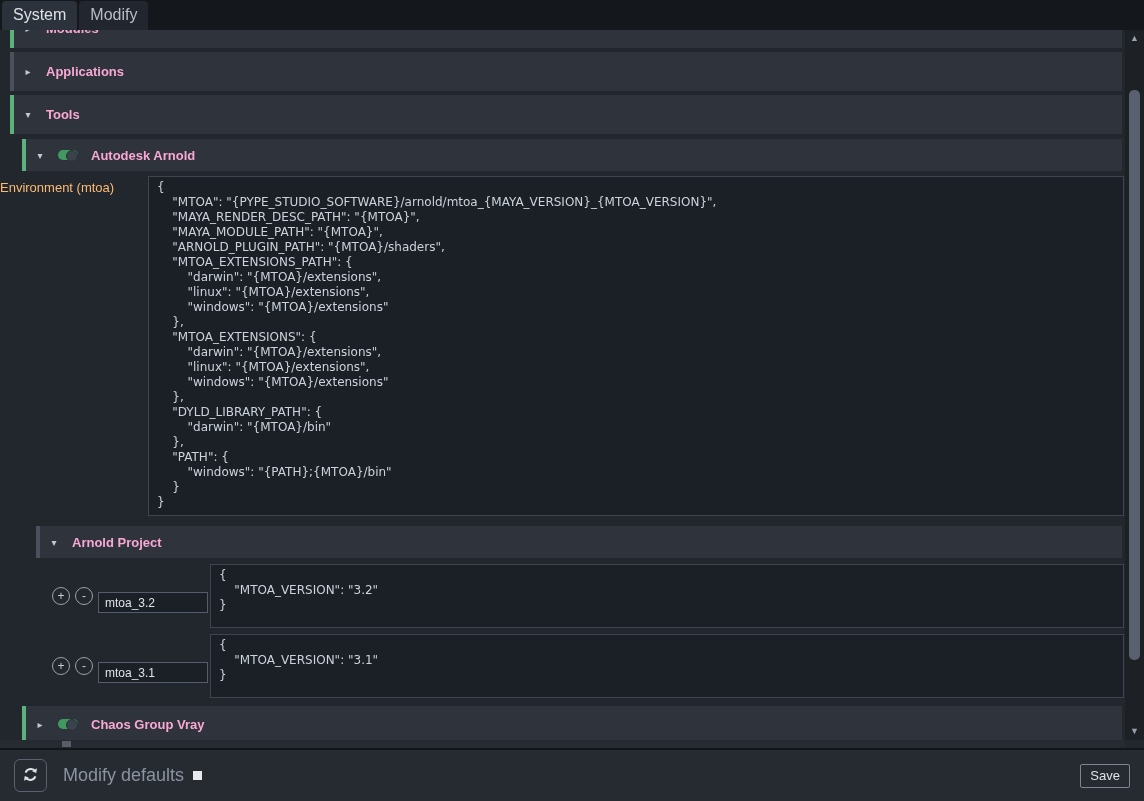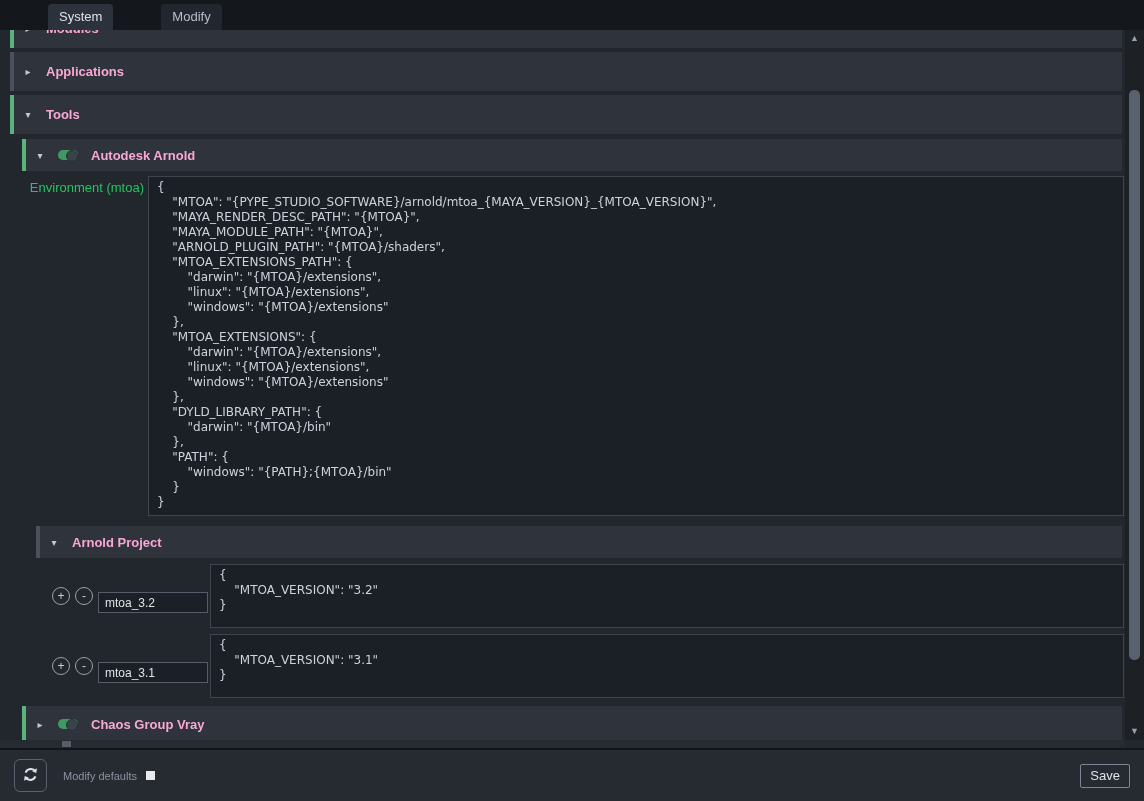--- a/index.html
+++ b/index.html
@@ -11,24 +11,23 @@
     font-family: "Liberation Sans", sans-serif;
     overflow: hidden;
     color: #c8cdd4;
   }
   
   .tabbar {
     height: 30px; background: #14171c;
     display: flex; align-items: flex-end; padding-left: 2px;
   }
   .tab {
-    padding: 5px 11px 6px 11px; font-size: 13px; color: #b9bfc7;
+    padding: 5px 11px 6px 11px; font-size: 16px; color: #b9bfc7;
     background: #22262e; border-radius: 4px 4px 0 0; margin-right: 2px;
     cursor: default;
-    margin-left: 46px;
   }
   .tab.active { background: #2c323c; color: #dde1e6; }
   
   .scrollwrap {
     position: absolute; top: 30px; left: 0; right: 0; height: 718px;
     background: #22262d;
   }
   .scrollcontent {
     position: absolute; left: 0; top: 0; right: 19px; height: 710px;
     overflow: hidden;
@@ -54,22 +53,22 @@
     background: #3f9960; position: relative; flex: none;
   }
   .toggle::after {
     content: ""; position: absolute; right: 0; top: 0;
     width: 10px; height: 10px; border-radius: 50%;
     background: #3a424c; border: 1px solid #2a2f36;
   }
   
   .env-row { display: flex; margin: 5px 1px 0 0; }
   .env-label {
-    flex: none; width: 144px; text-align: right; padding-top: 4px;
-    color: #22c55e; font-size: 13px;
+    flex: none; width: 144px; padding-top: 4px;
+    color: #fdba74; font-size: 13px;
   }
   textarea {
     background: #1b1f26; border: 1px solid #3e4550; color: #ccd3dc;
     font-family: "DejaVu Sans", sans-serif; font-size: 12px; line-height: 15px;
     padding: 3px 8px; resize: none; outline: none; white-space: pre;
     overflow: hidden; display: block;
   }
   textarea.env { flex: 1; height: 340px; margin-left: 4px; }
   
   .version-row { display: flex; align-items: center; margin: 6px 1px 0 36px; }
@@ -118,21 +117,21 @@
     position: absolute; left: 0; right: 0; bottom: 0; height: 53px;
     background: #262a31; border-top: 2px solid #121519;
     display: flex; align-items: center; padding: 0 14px; gap: 16px;
   }
   .refresh-btn {
     width: 33px; height: 33px; border: 1px solid #5a6270; border-radius: 6px;
     background: transparent; display: flex; align-items: center;
     justify-content: center; cursor: default;
   }
   .modify-wrap { display: flex; align-items: center; gap: 9px; }
-  .modify-label { color: #8b93a0; font-size: 11px; }
+  .modify-label { color: #8b93a0; font-size: 18px; }
   .checkbox { width: 9px; height: 9px; background: #e8eaed; cursor: default; }
   .save-btn {
     margin-left: auto; height: 24px; padding: 0 9px;
     border: 1px solid #7d8594; border-radius: 2px; background: transparent;
     color: #dfe3e8; font-size: 13px; cursor: default;
   }
 </style>
 </head>
 <body>
 

